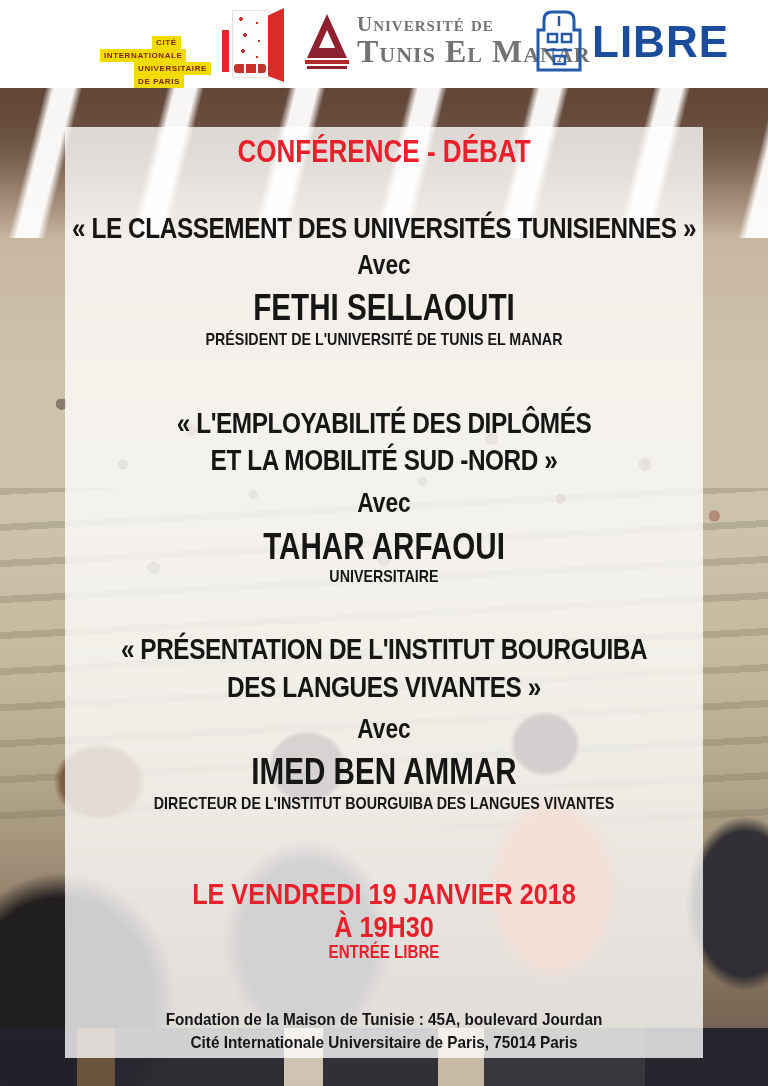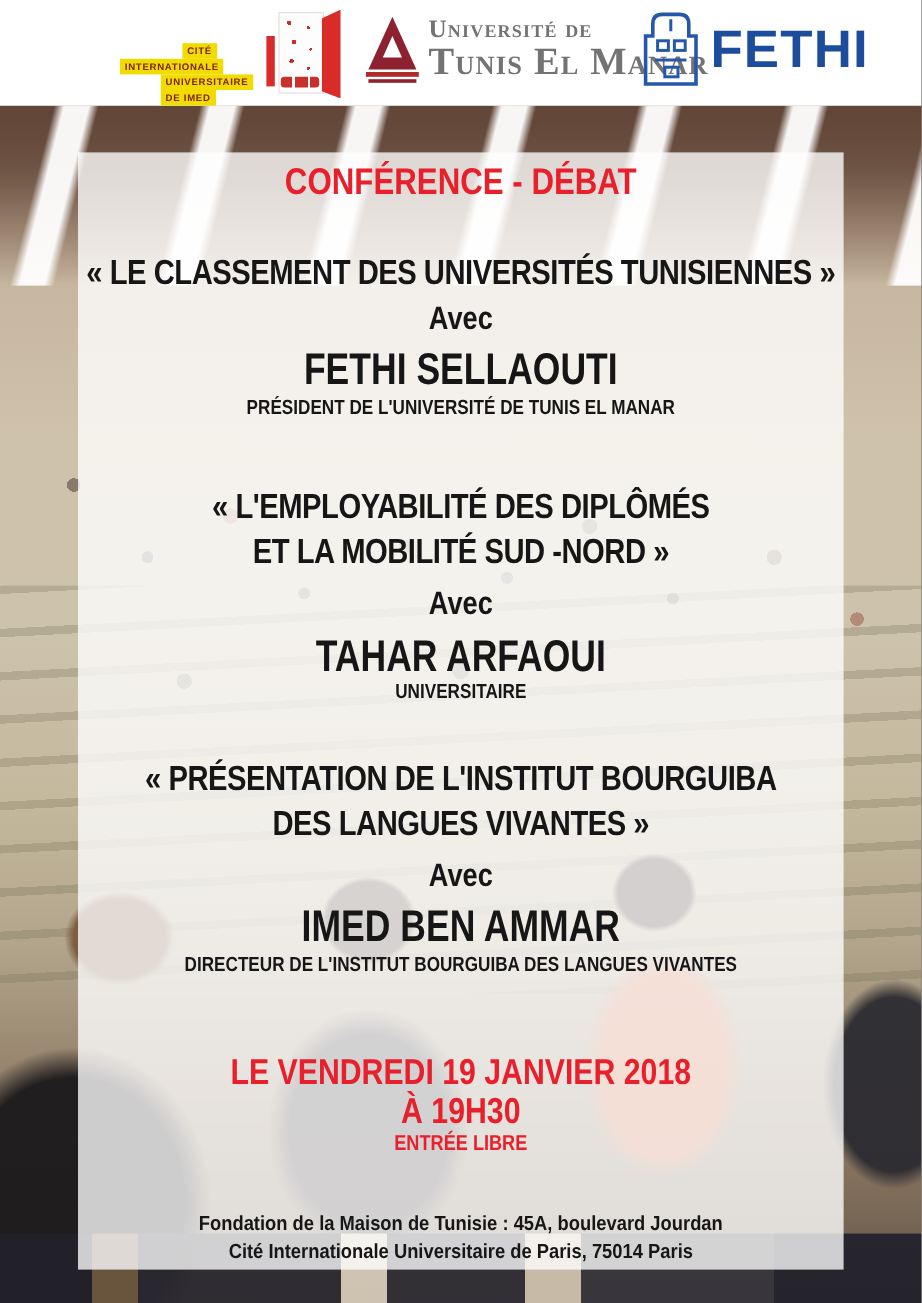--- a/index.html
+++ b/index.html
@@ -127,21 +127,21 @@
   </div>
 
   <div class="overlay"></div>
 
   <div class="header-band">
 
     <div class="ciup">
       <span class="blk b0">CITÉ</span>
       <span class="blk b1">INTERNATIONALE</span>
       <span class="blk b2">UNIVERSITAIRE</span>
-      <span class="blk b3">DE IMED</span>
+      <span class="blk b3">DE PARIS</span>
     </div>
 
     <div class="maison">
       <div class="bar"></div>
       <div class="face"></div>
       <div class="side"></div>
       <div class="callig"></div>
     </div>
 
     <div class="utm">
@@ -161,21 +161,21 @@
       <svg width="62" height="68" viewBox="0 0 62 68">
         <g fill="none" stroke="#2458a8" stroke-width="3">
           <path d="M10 22 L10 62 L52 62 L52 22 L46 22 L46 12 Q46 4 38 4 L24 4 Q16 4 16 12 L16 22 Z"></path>
           <path d="M31 8 L31 18" stroke-width="2.5"></path>
           <rect x="20" y="26" width="9" height="8" stroke-width="2.5"></rect>
           <rect x="34" y="26" width="9" height="8" stroke-width="2.5"></rect>
           <path d="M18 42 L44 42" stroke-width="2.5"></path>
           <rect x="26" y="48" width="11" height="8" stroke-width="2.5"></rect>
         </g>
       </svg>
-      <span class="txt">FETHI</span>
+      <span class="txt">LIBRE</span>
     </div>
   </div>
 
   <div class="content">
 
     <div class="line red title-red">CONFÉRENCE - DÉBAT</div>
 
     <div class="line blk-t topic" style="top:212px">« LE CLASSEMENT DES UNIVERSITÉS TUNISIENNES »</div>
     <div class="line blk-t avec" style="top:250px">Avec</div>
     <div class="line blk-t speaker" style="top:287px">FETHI SELLAOUTI</div>

